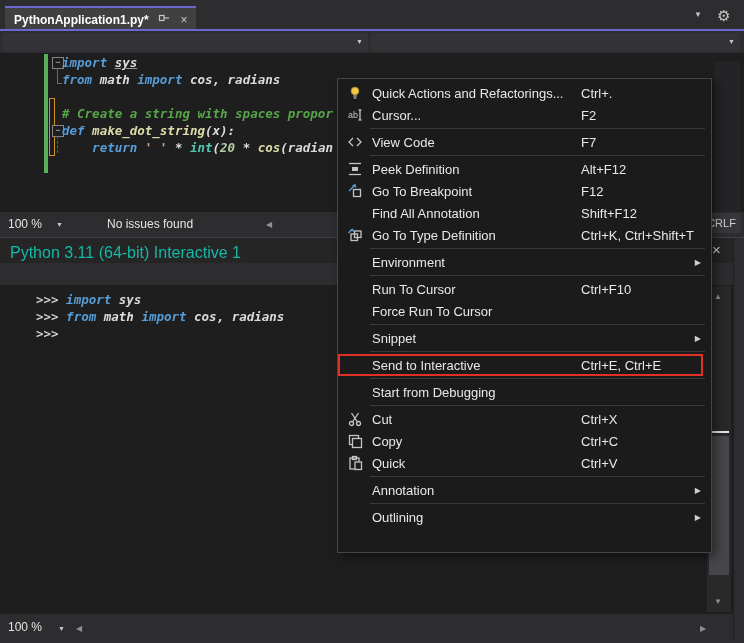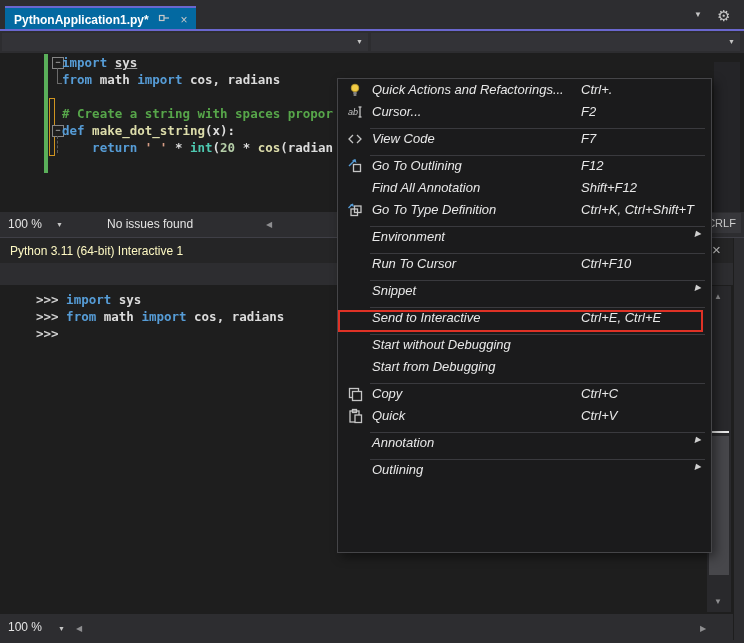--- a/index.html
+++ b/index.html
@@ -2,21 +2,21 @@
 <html><head>
 <meta charset="utf-8">
 <style>
   html,body{margin:0;padding:0;background:#2d2d30;}
   body{width:744px;height:643px;position:relative;overflow:hidden;
        font-family:"Liberation Sans",sans-serif;color:#cccccc;}
   .abs{position:absolute;}
   .mono{font-family:"DejaVu Sans Mono",monospace;font-weight:600;font-size:12.5px;white-space:pre;}
 
   
-  #tab{left:5px;top:6px;width:191px;height:23px;background:#0369a1;
+  #tab{left:5px;top:6px;width:191px;height:23px;background:#404040;
        border-top:2px solid #6a67ce;display:flex;align-items:center;}
   #tab-title{font-size:12px;font-weight:600;color:#ffffff;padding-left:9px;flex:1;}
   .tab-ico{width:16px;color:#c8c8c8;font-size:12px;text-align:center;margin-right:4px;cursor:default;}
   #purple-underline{left:0;top:29px;width:744px;height:2px;background:#6a67ce;}
   #doc-chevron{left:694px;top:10px;font-size:8px;color:#c5c5c5;}
   #gear{left:717px;top:7px;font-size:15px;color:#c5c5c5;}
 
   
   .nav-dd{top:33px;height:18px;background:#333337;}
   #nav-dd-1{left:2px;width:366px;}
@@ -27,40 +27,40 @@
   #editor{left:0;top:53px;width:744px;height:159px;background:#1e1e1e;}
   #chg-bar{left:44px;top:1px;width:4px;height:119px;background:#5aaf5a;}
   #sel-bracket{left:49px;top:45px;width:4px;height:56px;border:1px solid #cf9420;}
   .fold-box{width:10px;height:10px;border:1px solid #858585;color:#d0d0d0;
             font-size:9px;line-height:8px;text-align:center;background:#1e1e1e;}
   #fold-1{left:52px;top:4px;} #fold-2{left:52px;top:72px;}
   #fold-line-1{left:57px;top:15px;width:1px;height:15px;background:#6b6b6b;}
   #fold-foot-1{left:57px;top:30px;width:5px;height:1px;background:#6b6b6b;}
   #fold-line-2{left:57px;top:83px;height:17px;border-left:1px dashed #5a5a5a;}
   #code{left:62px;top:1px;}
-  .code-line{height:17px;line-height:17px;}
+  .code-line{height:17px;line-height:17px;font-style:italic;}
   .tok-u{text-decoration:underline;text-decoration-color:#9a9a9a;}
   #ed-vsb-track{left:714px;top:9px;width:26px;height:150px;background:#242427;}
 
   
   #ed-status{left:0;top:212px;width:744px;height:24px;background:#2d2d30;}
   .zoom-label{font-size:12px;color:#e4e4e4;top:5px;}
   .dd-glyph{font-size:7px;color:#c5c5c5;}
   #check-circle{left:87px;top:216px;width:13px;height:13px;border-radius:50%;background:#41a33f;
                 color:#fff;font-size:9px;line-height:13px;text-align:center;}
   #issues-label{left:107px;top:5px;font-size:12px;color:#e4e4e4;}
   .sb-arrow{font-size:8px;color:#8e8e90;}
   #ed-hsb-track{left:278px;top:215px;width:420px;height:17px;background:#26262a;}
   #ed-hsb-thumb{left:280px;top:216px;width:380px;height:15px;background:#55585e;}
   #crlf-badge{left:702px;top:213px;width:39px;height:20px;background:#37373b;
               font-size:11px;color:#d2d2d2;text-align:center;line-height:20px;z-index:1;}
 
   
   #iw-title{left:0;top:237px;width:744px;height:26px;background:#252526;border-top:1px solid #3f3f46;}
-  #iw-title-text{left:10px;top:6px;font-size:12px;color:#fef9c3;position:absolute;}
+  #iw-title-text{left:10px;top:6px;font-size:16px;color:#14b8a6;position:absolute;}
   #iw-close{left:712px;top:241px;font-size:15px;color:#d0d0d0;}
   #iw-toolbar{left:0;top:263px;width:744px;height:22px;background:#2d2d30;}
   .tb-ico{top:266px;width:16px;height:16px;}
   .tb-sep{top:267px;width:1px;height:14px;background:#3f3f46;}
   .tb-arrow{font-size:13px;color:#c5c5c5;top:266px;}
   #env-label{left:141px;top:268px;font-size:12px;color:#d6d6d6;position:absolute;}
   #env-dd{left:222px;top:264px;width:133px;height:20px;background:#3c3c41;}
   #env-value{font-size:12px;color:#eeeeee;padding:3px 0 0 7px;white-space:nowrap;overflow:hidden;}
   #iw-content{left:0;top:285px;width:744px;height:329px;background:#1e1e1e;}
   #repl{left:36px;top:6px;}
@@ -69,22 +69,22 @@
   #iw-vsb-marker{left:709px;top:431px;width:20px;height:2px;background:#e8e8e8;}
   #iw-vsb-thumb{left:709px;top:436px;width:20px;height:139px;background:#47474b;}
   #iw-status{left:0;top:614px;width:744px;height:26px;background:#2d2d30;}
   #right-strip{left:733px;top:238px;width:11px;height:402px;background:#2d2d30;border-left:1px solid #1e1e1e;}
   #bottom-strip{left:0;top:640px;width:744px;height:3px;background:#2d2d30;}
 
   
   #menu{left:337px;top:78px;width:375px;height:475px;background:#1b1b1c;
         border:1px solid #454548;box-sizing:border-box;box-shadow:4px 4px 10px rgba(0,0,0,.45);
         padding:3px 0;display:flex;flex-direction:column;z-index:10;}
-  .menu-item{height:22px;flex:none;display:flex;align-items:flex-start;position:relative;
-             color:#e8e8e8;font-size:13px;cursor:default;font-style:italic;}
+  .menu-item{height:22px;flex:none;display:flex;align-items:center;position:relative;
+             color:#e8e8e8;font-size:13px;cursor:default;}
   .mi-icon{width:34px;flex:none;display:flex;justify-content:center;align-items:center;}
   .mi-icon svg{width:16px;height:16px;}
   .mi-shortcut{position:absolute;left:243px;}
   .mi-sub{position:absolute;right:10px;font-size:8px;color:#cfcfcf;}
   .menu-sep{height:1px;background:#3a3a3e;margin:2px 6px 2px 32px;flex:none;}
   .menu-item.highlight{outline:2px solid #df3226;outline-offset:-2px;margin-right:8px;}
 </style>
 </head>
 <body>
 
@@ -220,26 +220,37 @@
           <polyline points="10,4 14,8 10,12" stroke="#c5c5c5" stroke-width="1.3" fill="none"></polyline>
         </svg>
       </span>
       <span class="mi-label">View Code</span>
       <span class="mi-shortcut">F7</span>
     </div>
     <div class="menu-sep"></div>
     <div class="menu-item">
       <span class="mi-icon">
         <svg viewBox="0 0 16 16">
+          <line x1="2" y1="2.5" x2="14" y2="2.5" stroke="#c5c5c5" stroke-width="1.3" fill="none"></line>
+          <line x1="2" y1="13.5" x2="14" y2="13.5" stroke="#c5c5c5" stroke-width="1.3" fill="none"></line>
+          <rect x="5" y="6" width="6" height="4" fill="#c5c5c5"></rect>
+        </svg>
+      </span>
+      <span class="mi-label">Peek Definition</span>
+      <span class="mi-shortcut">Alt+F12</span>
+    </div>
+    <div class="menu-item">
+      <span class="mi-icon">
+        <svg viewBox="0 0 16 16">
           <rect x="6.5" y="6.5" width="7" height="7" stroke="#c5c5c5" stroke-width="1.3" fill="none"></rect>
           <line x1="2" y1="8" x2="8" y2="2" stroke="#569cd6" stroke-width="1.4"></line>
           <polygon points="8.5,1 9.5,5 5,2.2" fill="#569cd6"></polygon>
         </svg>
       </span>
-      <span class="mi-label">Go To Outlining</span>
+      <span class="mi-label">Go To Breakpoint</span>
       <span class="mi-shortcut">F12</span>
     </div>
     <div class="menu-item">
       <span class="mi-icon"></span>
       <span class="mi-label">Find All Annotation</span>
       <span class="mi-shortcut">Shift+F12</span>
     </div>
     <div class="menu-item">
       <span class="mi-icon">
         <svg viewBox="0 0 16 16">
@@ -257,42 +268,54 @@
       <span class="mi-icon"></span>
       <span class="mi-label">Environment</span>
       <span class="mi-sub">▶</span>
     </div>
     <div class="menu-sep"></div>
     <div class="menu-item">
       <span class="mi-icon"></span>
       <span class="mi-label">Run To Cursor</span>
       <span class="mi-shortcut">Ctrl+F10</span>
     </div>
+    <div class="menu-item">
+      <span class="mi-icon"></span>
+      <span class="mi-label">Force Run To Cursor</span>
+    </div>
     <div class="menu-sep"></div>
     <div class="menu-item">
       <span class="mi-icon"></span>
       <span class="mi-label">Snippet</span>
       <span class="mi-sub">▶</span>
     </div>
     <div class="menu-sep"></div>
     <div class="menu-item highlight">
       <span class="mi-icon"></span>
       <span class="mi-label">Send to Interactive</span>
       <span class="mi-shortcut">Ctrl+E, Ctrl+E</span>
     </div>
     <div class="menu-sep"></div>
     <div class="menu-item">
       <span class="mi-icon"></span>
-      <span class="mi-label">Start without Debugging</span>
-    </div>
-    <div class="menu-item">
-      <span class="mi-icon"></span>
       <span class="mi-label">Start from Debugging</span>
     </div>
     <div class="menu-sep"></div>
+    <div class="menu-item">
+      <span class="mi-icon">
+        <svg viewBox="0 0 16 16">
+          <line x1="4.5" y1="2" x2="10.5" y2="11" stroke="#c5c5c5" stroke-width="1.3" fill="none"></line>
+          <line x1="11.5" y1="2" x2="5.5" y2="11" stroke="#c5c5c5" stroke-width="1.3" fill="none"></line>
+          <circle cx="4.5" cy="12.5" r="2" stroke="#c5c5c5" stroke-width="1.3" fill="none"></circle>
+          <circle cx="11.5" cy="12.5" r="2" stroke="#c5c5c5" stroke-width="1.3" fill="none"></circle>
+        </svg>
+      </span>
+      <span class="mi-label">Cut</span>
+      <span class="mi-shortcut">Ctrl+X</span>
+    </div>
     <div class="menu-item">
       <span class="mi-icon">
         <svg viewBox="0 0 16 16">
           <rect x="2.5" y="2.5" width="9" height="9" stroke="#c5c5c5" stroke-width="1.3" fill="none"></rect>
           <rect x="5.5" y="5.5" width="9" height="9" fill="#1b1b1c" stroke="#c5c5c5" stroke-width="1.3"></rect>
         </svg>
       </span>
       <span class="mi-label">Copy</span>
       <span class="mi-shortcut">Ctrl+C</span>
     </div>

